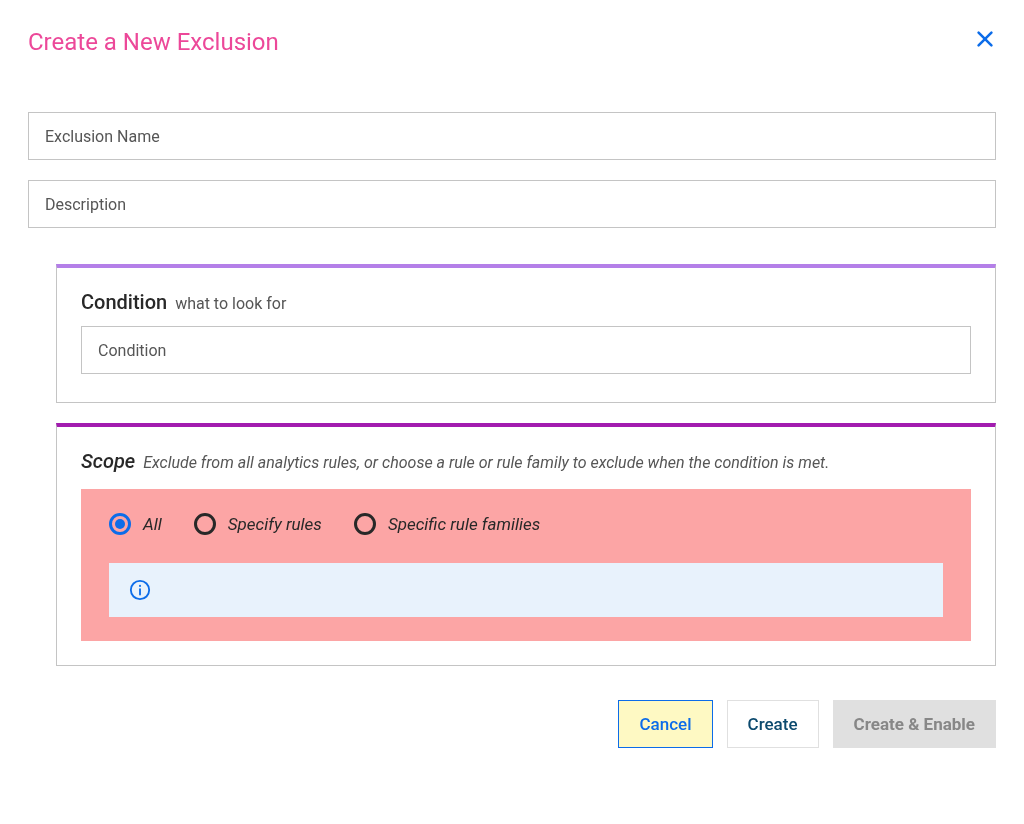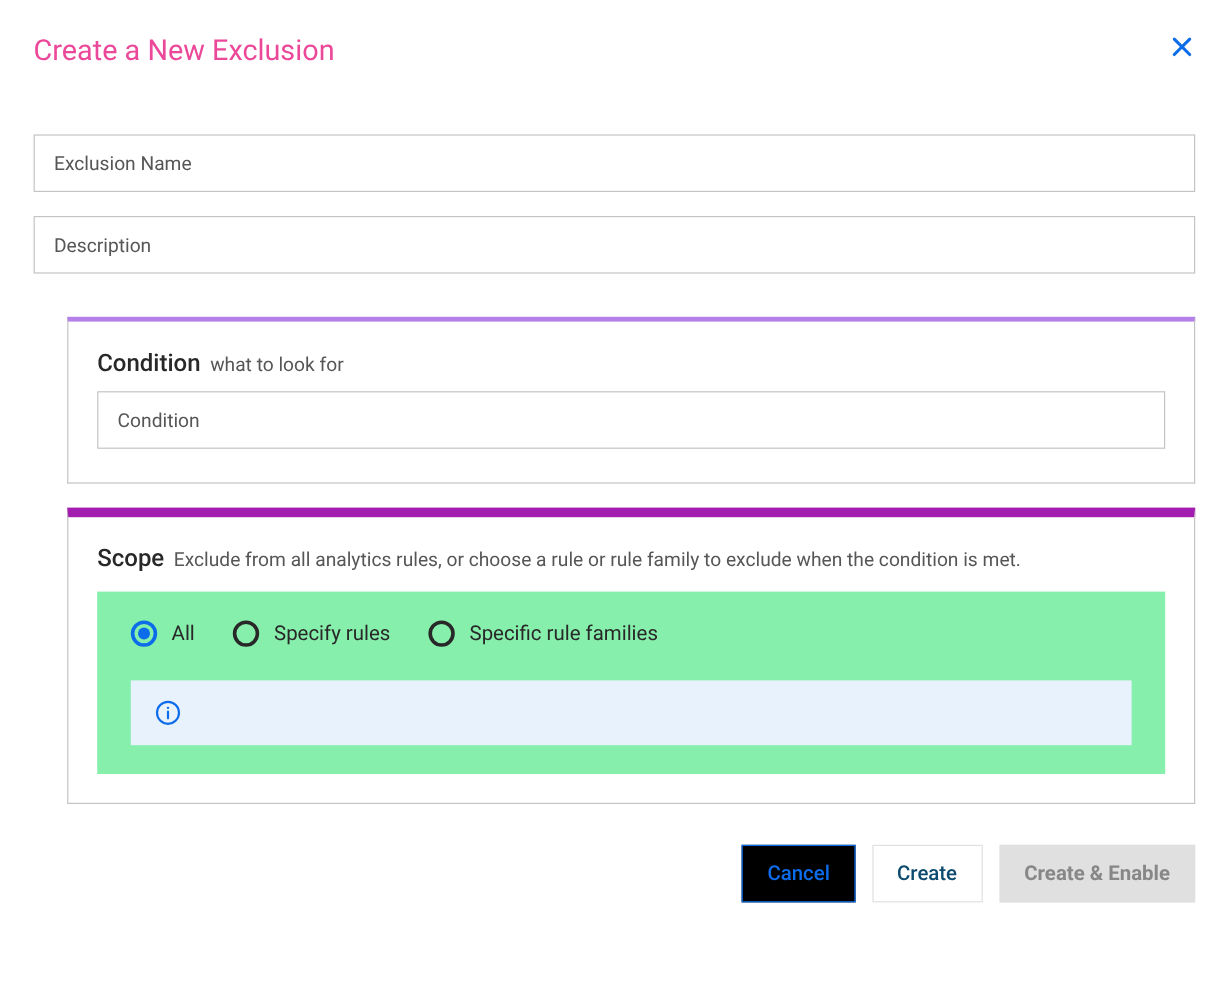--- a/index.html
+++ b/index.html
@@ -42,36 +42,36 @@
   .txt-input::placeholder { color: #565656; }
   .gap-20 { height: 20px; }
   .gap-36 { height: 36px; }
   .panel {
     border: 1px solid #c4c4c4;
     position: relative;
     padding: 22px 24px 28px 24px;
     margin-left: 28px;
   }
   .panel.condition { border-top: 4px solid #b47fe8; }
-  .panel.scope { border-top: 8px solid #a21caf; padding-bottom: 24px;}
+  .panel.scope { border-top: 4px solid #a21caf; padding-bottom: 24px; font-style: italic;}
   .section-label {
     font-size: 20px;
     font-weight: 500;
     color: #282828;
   }
   .section-hint {
     font-size: 16px;
     font-weight: 400;
     color: #565656;
     margin-left: 4px;
   }
   .condition .txt-input { margin-top: 12px; }
   .scope-body {
     margin-top: 16px;
-    background: #86efac;
+    background: #fca5a5;
     padding: 24px 28px;
   }
   .radio-row {
     display: flex;
     align-items: center;
     gap: 32px;
   }
   .radio-item {
     display: flex;
     align-items: center;
@@ -125,21 +125,21 @@
     font-size: 17px;
     font-weight: 500;
     border: 1px solid transparent;
     cursor: pointer;
     background: #fff;
     font-family: inherit;
   }
   .btn.cancel {
     border-color: #0c6ce9;
     color: #0c6ce9;
-    background: #000000;
+    background: #fef9c3;
   }
   .btn.create {
     border-color: #e0e0e0;
     color: #0c4a6e;
     background: #fff;
     cursor: default;
   }
   .btn.create-enable {
     background: #e0e0e0;
     color: #878787;

